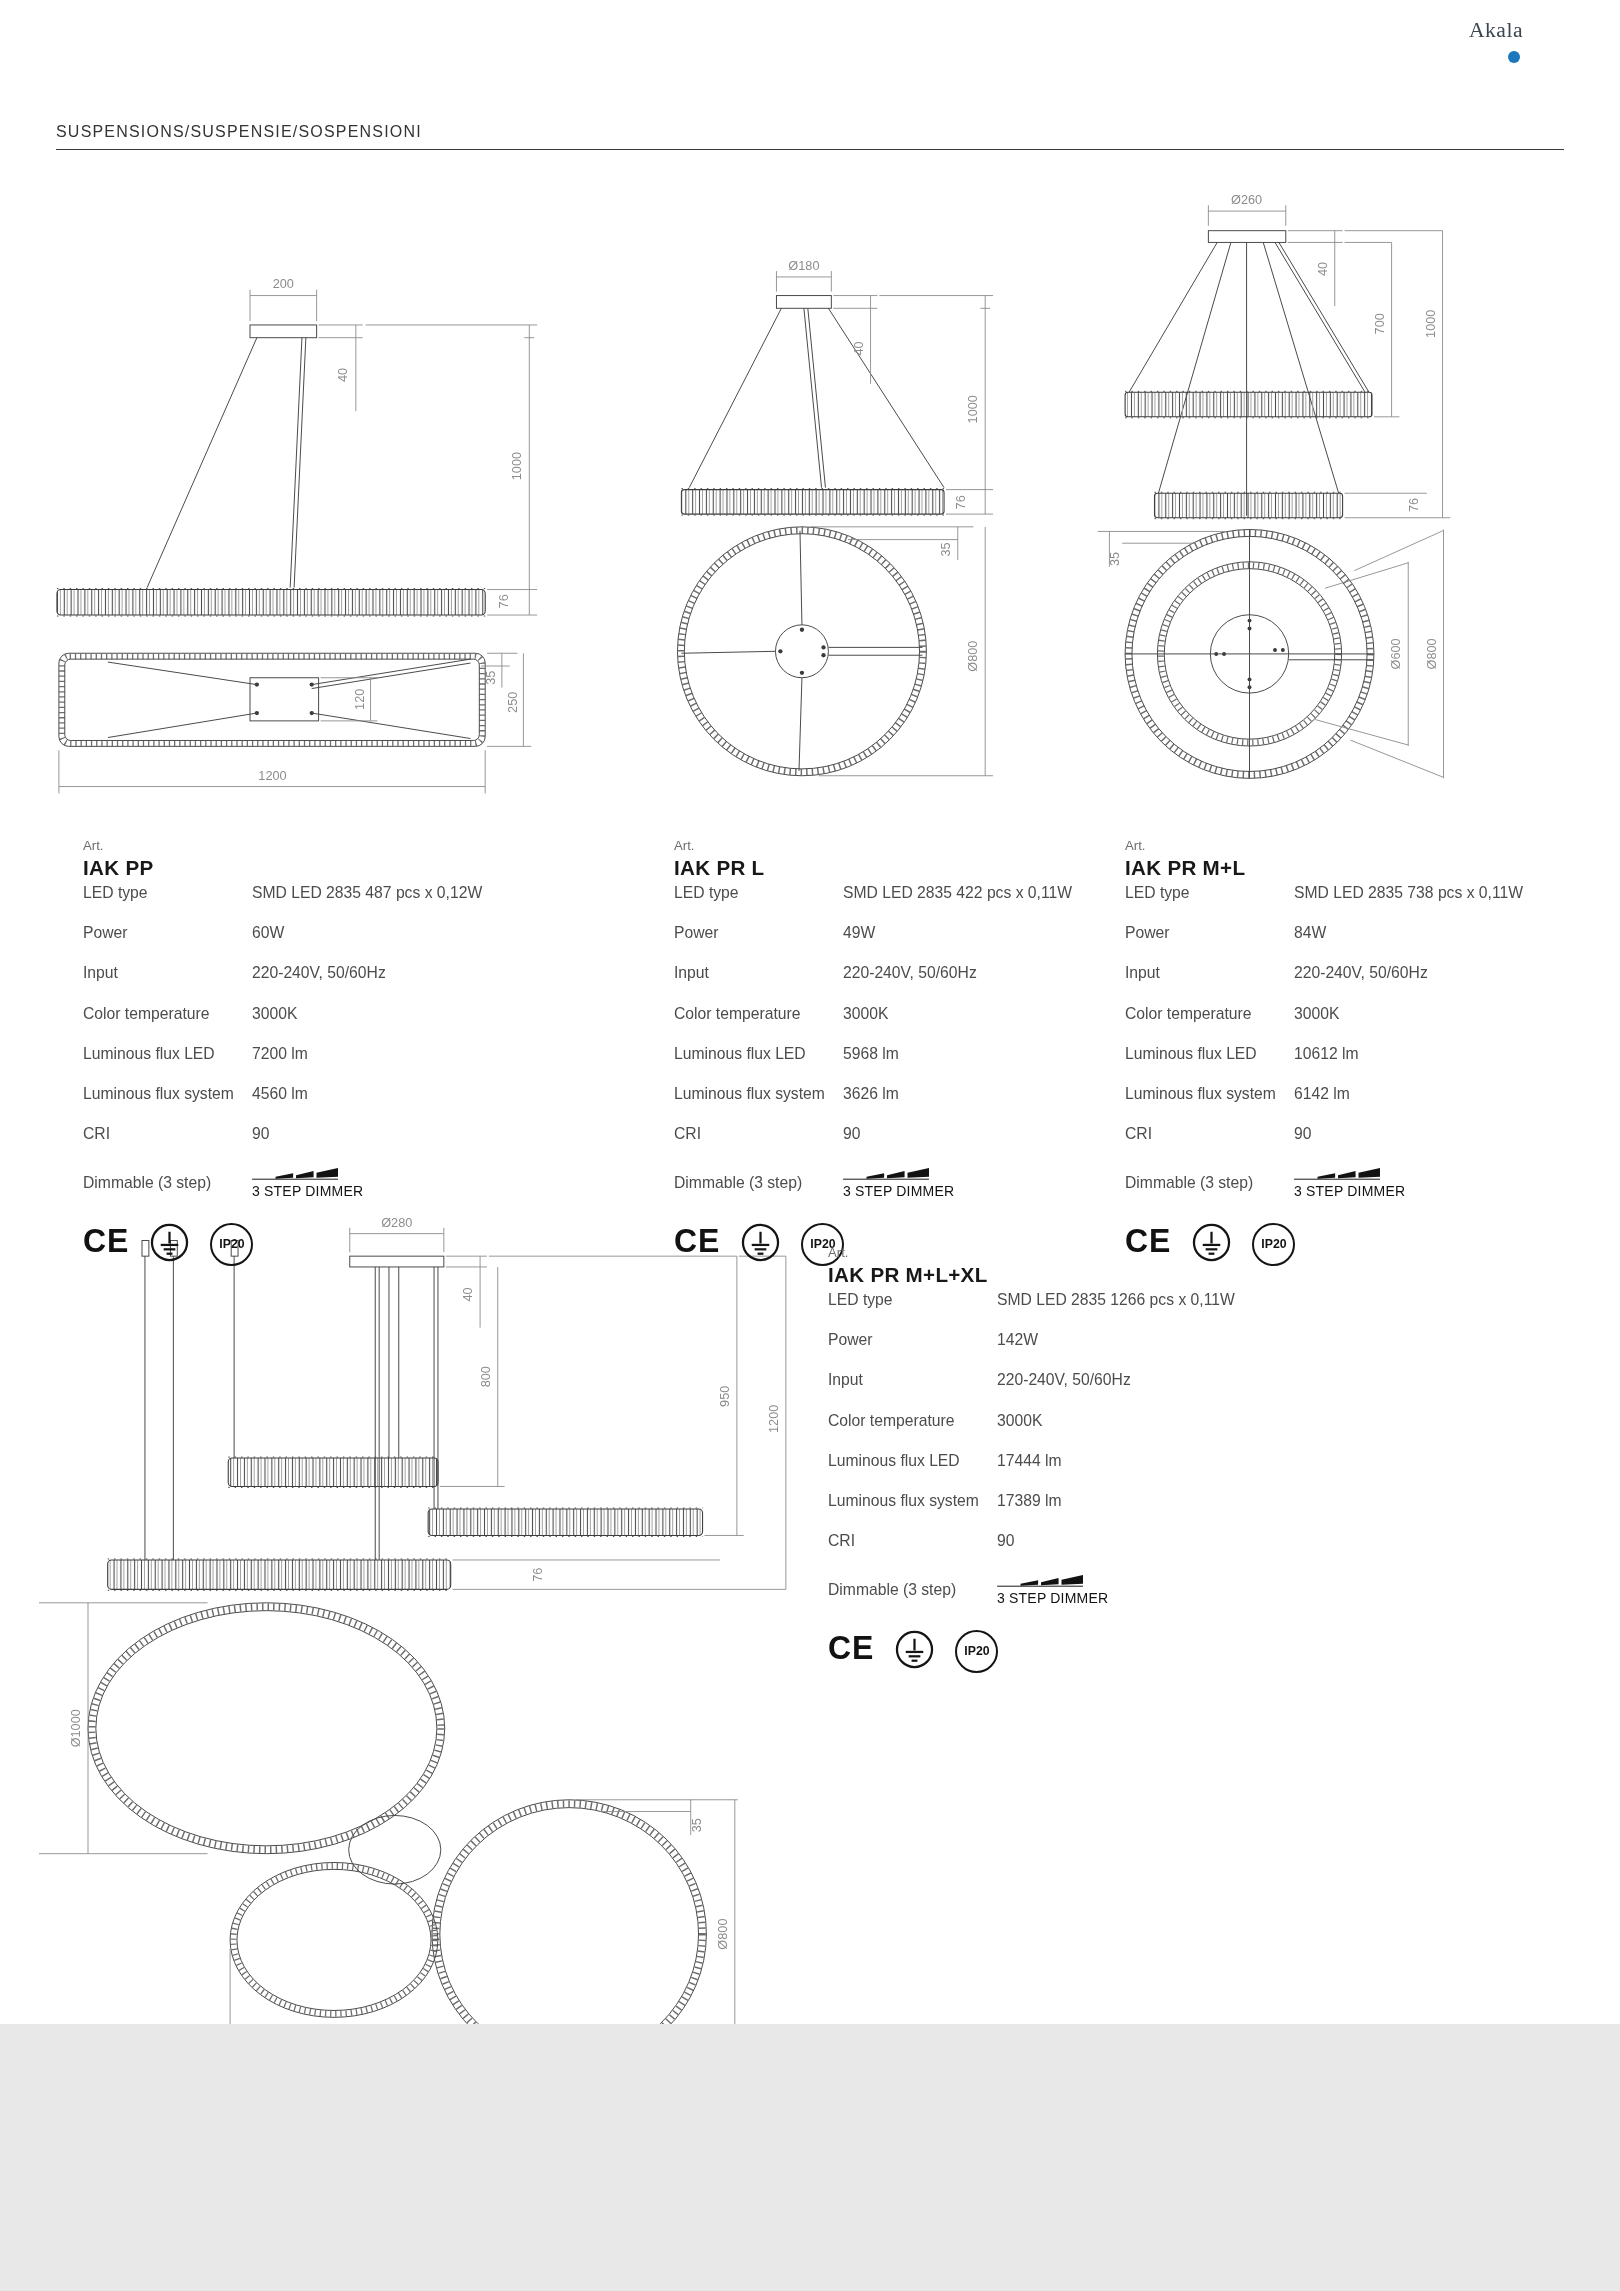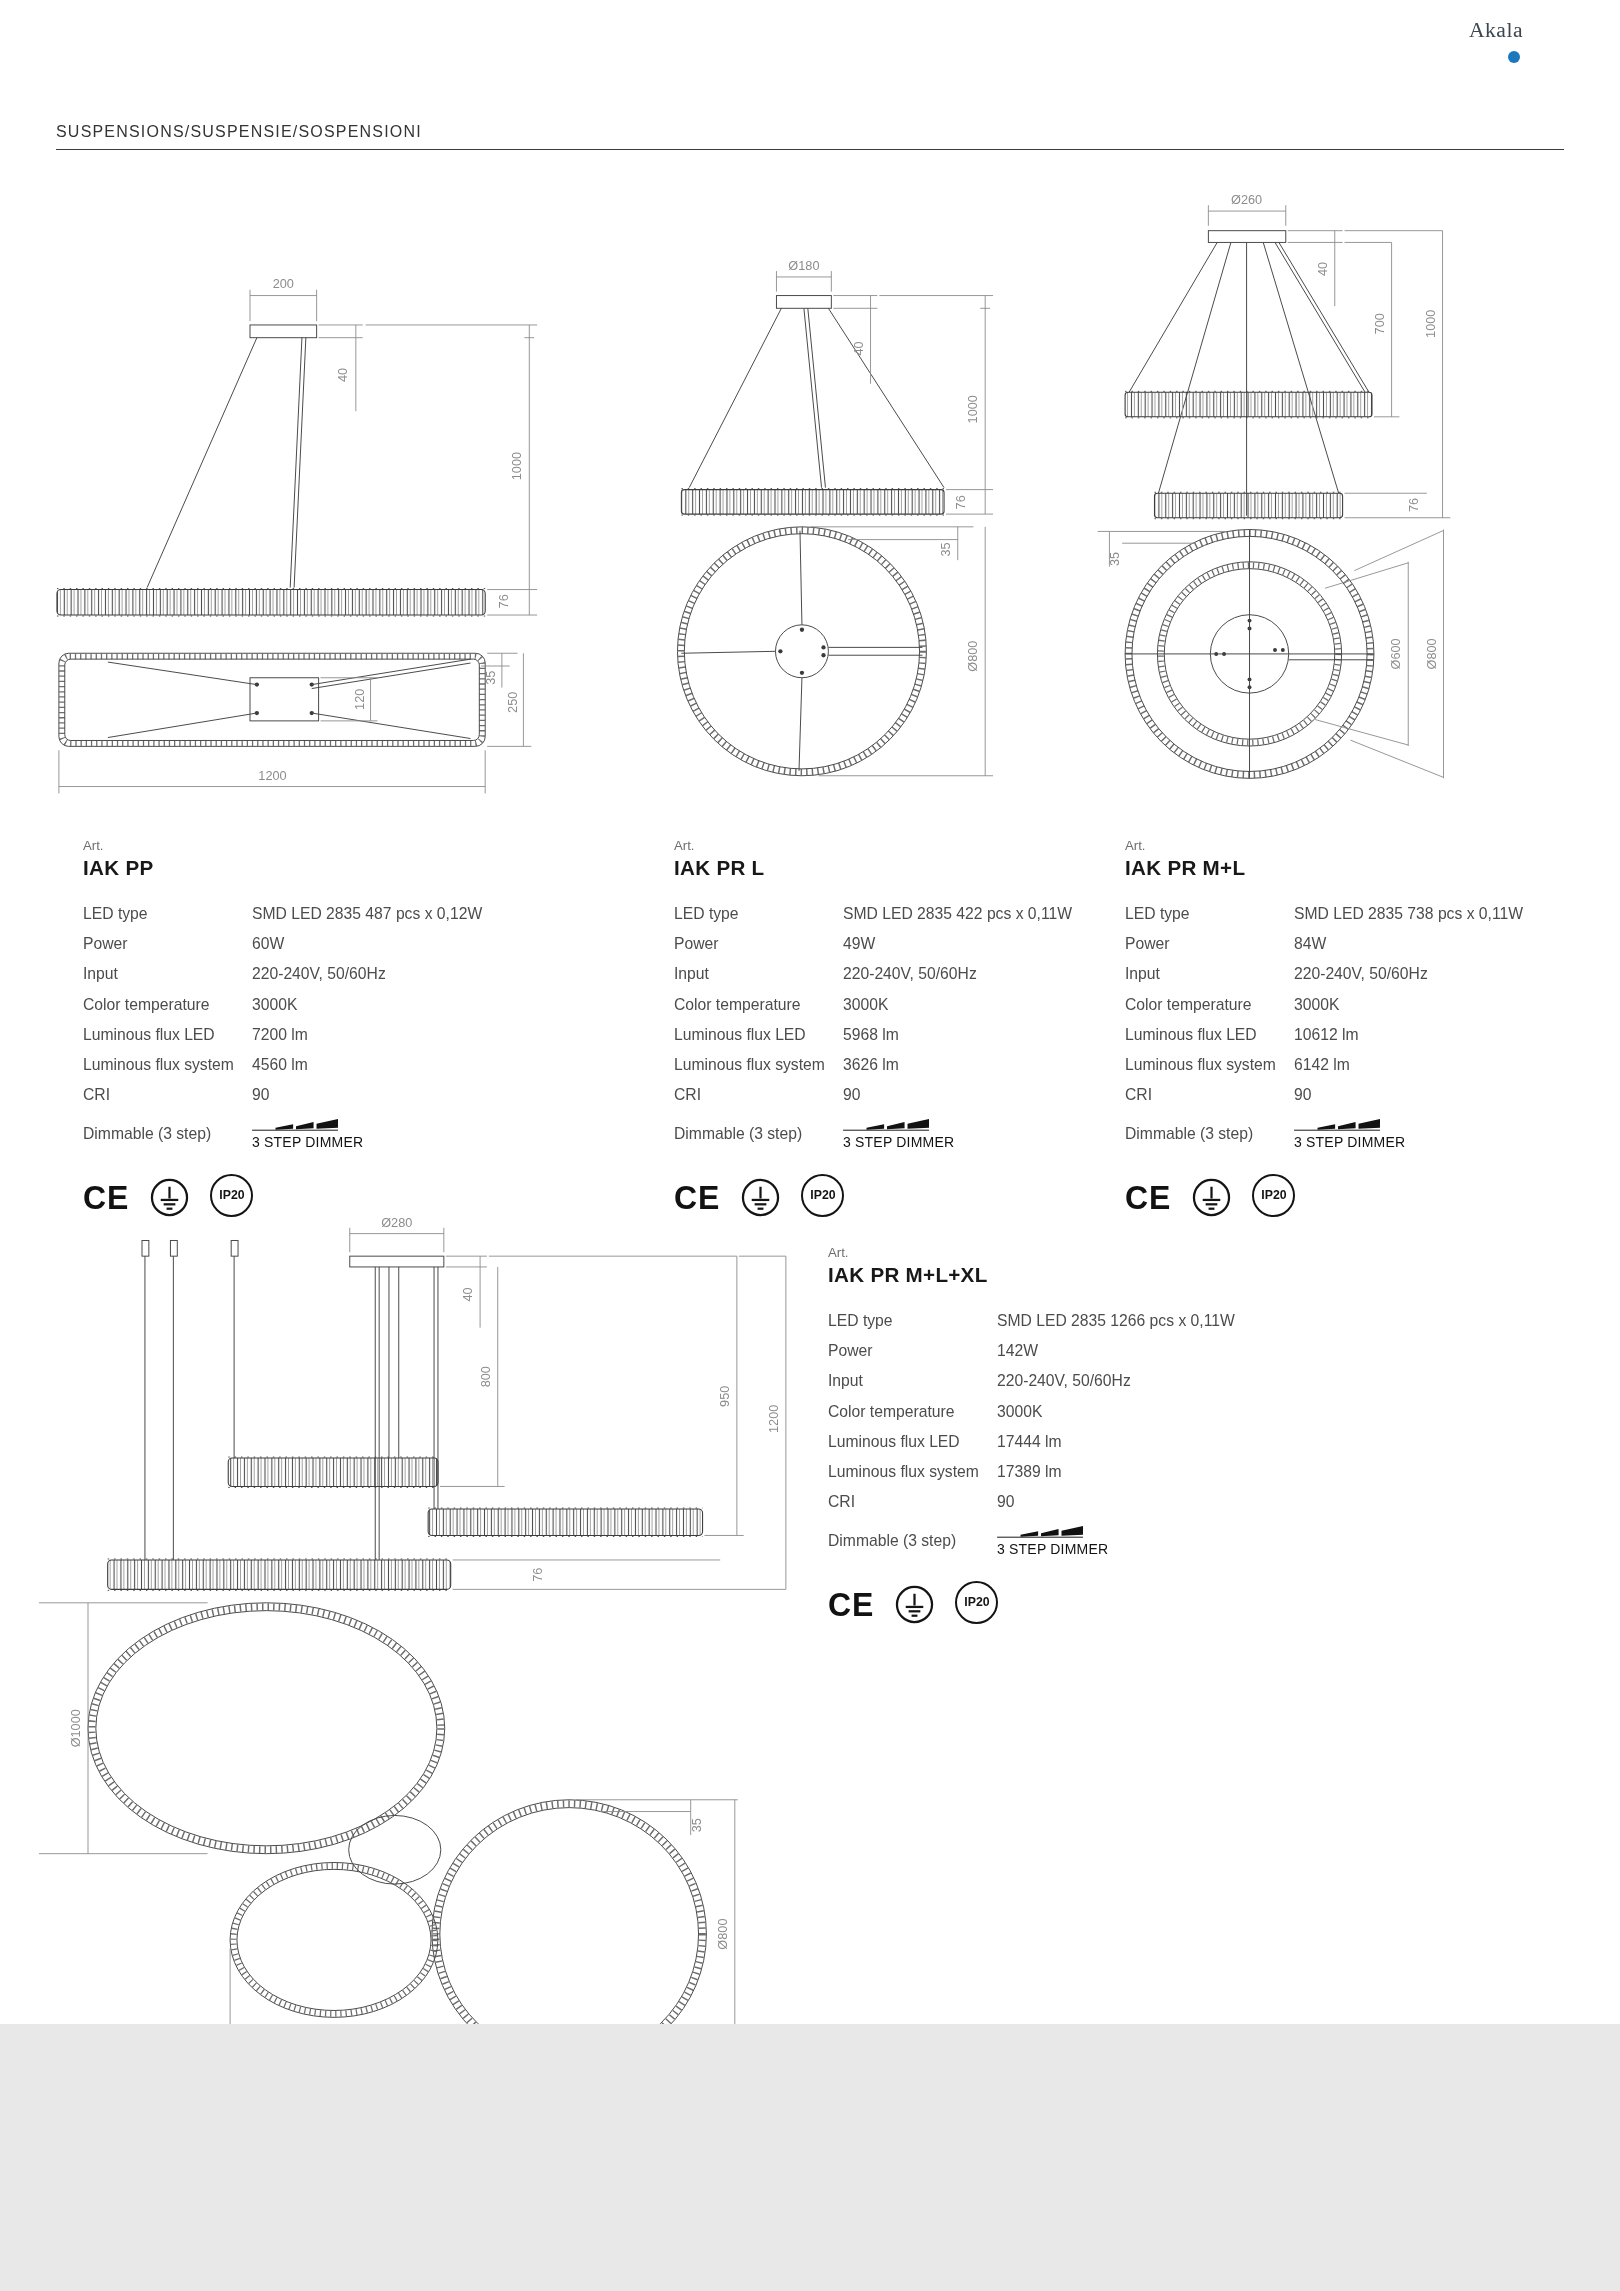--- a/index.html
+++ b/index.html
@@ -18,23 +18,23 @@
   .drw .bar{fill:url(#hx);stroke:#3d3d3d;stroke-width:1.1}
   .drw .serr{stroke:#6d6d6d;stroke-width:7;stroke-dasharray:1.5 4.2;fill:none}
   .drw .serr2{stroke:#6d6d6d;stroke-width:6;stroke-dasharray:1.3 4;fill:none}
   .drw .dimline{stroke:#8a8a8a;stroke-width:.9}
   .drw .dot{fill:#3a3a3a;stroke:none}
   .drw text{fill:#8c8c8c;font:13px "Liberation Sans",sans-serif;stroke:none;text-anchor:middle}
   
   .spec{position:absolute;width:421px}
   .art{font-size:13.2px;color:#6e6e6e}
   .pname{font-size:20.6px;font-weight:700;color:#181818;margin:2.9px 0 0;letter-spacing:0.3px}
-  .rows{display:grid;grid-template-columns:169px 1fr;row-gap:13px;font-size:15.7px;
-        color:#4c4c4c;margin-top:25px;line-height:1.1;align-items:center}
-  .certs{display:flex;gap:21px;align-items:flex-end;margin-top:23.5px}
+  .rows{display:grid;grid-template-columns:169px 1fr;row-gap:23px;font-size:15.7px;
+        color:#4c4c4c;margin-top:4px;line-height:1.1;align-items:center}
+  .certs{display:flex;gap:21px;align-items:flex-start;margin-top:23.5px}
   .ce{font-size:32px;font-weight:800;color:#121212;letter-spacing:1px;transform:scaleY(1.04)}
   .ipring{width:39px;height:39px;border:2.4px solid #141414;border-radius:50%;display:flex;
           align-items:center;justify-content:center;font-size:12.3px;font-weight:700;color:#141414}
   .dimmer{display:inline-block}
   .dimmer .txt{display:block;font-size:14px;font-weight:400;color:#121212;letter-spacing:0.2px;margin-top:1px}
   
   .footer-brand{position:absolute;top:2221px;right:216px;font-family:"Liberation Serif",serif;
         font-size:22.5px;color:#222}
   .page-num{position:absolute;top:2215px;right:74px;font-family:"Liberation Serif",serif;
         font-size:25px;color:#222}

